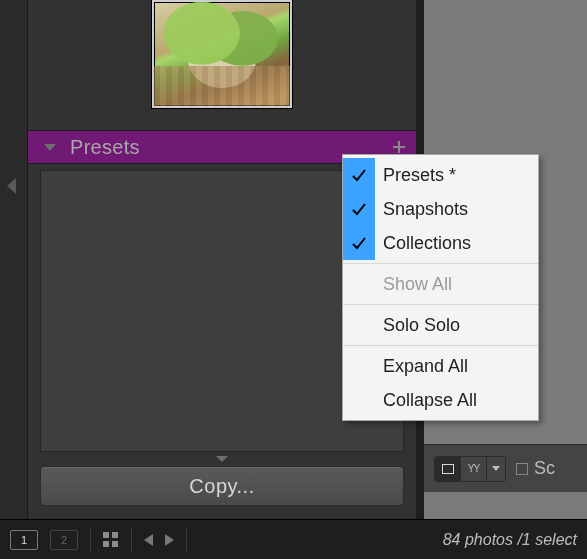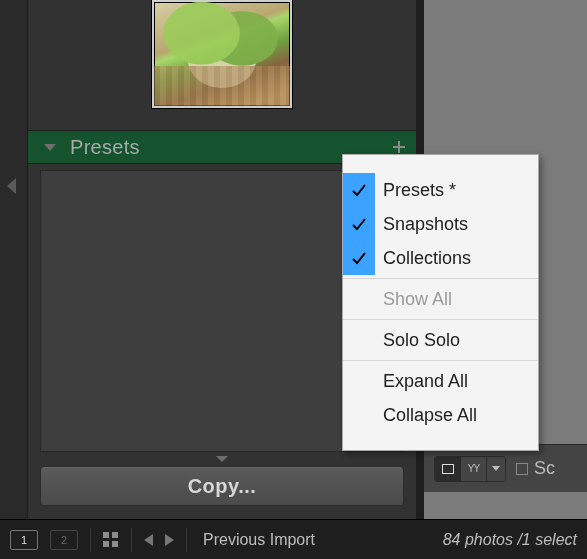--- a/index.html
+++ b/index.html
@@ -51,21 +51,21 @@
       content:"";
       position:absolute;
       left:0;right:0;bottom:0;height:40px;
       background:repeating-linear-gradient(90deg,#9c7a4c 0 6px,#b2905f 6px 12px);
       opacity:.6;
     }
     .panel-header {
       height: 34px;
       border-top: 1px solid #1c1c1c;
       border-bottom: 1px solid #1c1c1c;
-      background: #14532d;
+      background: #701a75;
       display: flex;
       align-items: center;
       padding: 0 10px 0 16px;
       position: relative;
       margin-top: 10px;
     }
     .disclosure {
       width: 0;height: 0;
       border-left: 6px solid transparent;
       border-right: 6px solid transparent;
@@ -104,21 +104,20 @@
       width:0;height:0;
       border-left:6px solid transparent;
       border-right:6px solid transparent;
       border-top:6px solid #6d6d6d;
     }
     .btn-row{
       display:flex;
       padding:0 12px;
       gap:10px;
       margin-top:0;
-      font-weight:bold;
     }
     .btn{
       flex:1;
       height:40px;
       background:linear-gradient(#5a5a5a,#4a4a4a);
       border:1px solid #2b2b2b;
       border-radius:4px;
       color:#d7d7d7;
       font-size:20px;
       letter-spacing:.5px;
@@ -194,21 +193,21 @@
     .bottom .right{margin-left:auto;font-style:italic;}
 
     
     .menu{
       position:absolute;
       left:342px;top:154px;
       width:197px;
       background:#f4f4f4;
       border:1px solid #a9a9a9;
       box-shadow:3px 3px 6px rgba(0,0,0,.35);
-      padding:18px 0;
+      padding:3px 0;
       z-index:50;
     }
     .menu .item{
       height:34px;display:flex;align-items:center;
       font-size:18px;color:#222;padding:0 14px 0 40px;position:relative;
     }
     .menu .sep{height:1px;background:#d6d6d6;margin:3px 0;}
     .menu .item.disabled{color:#9a9a9a;}
     .menu .check{
       position:absolute;left:0;top:0;width:32px;height:34px;
@@ -316,15 +315,14 @@
   <span class="gridicon">
       <i></i>
       <i></i>
       <i></i>
       <i></i>
     </span>
   <div class="vdiv"></div>
   <span class="arrow l"></span>
   <span class="arrow r"></span>
   <div class="vdiv"></div>
-  <span class="label">Previous Import</span>
   <span class="right">84 photos /1 select</span>
 </div>
 
 </body></html>

